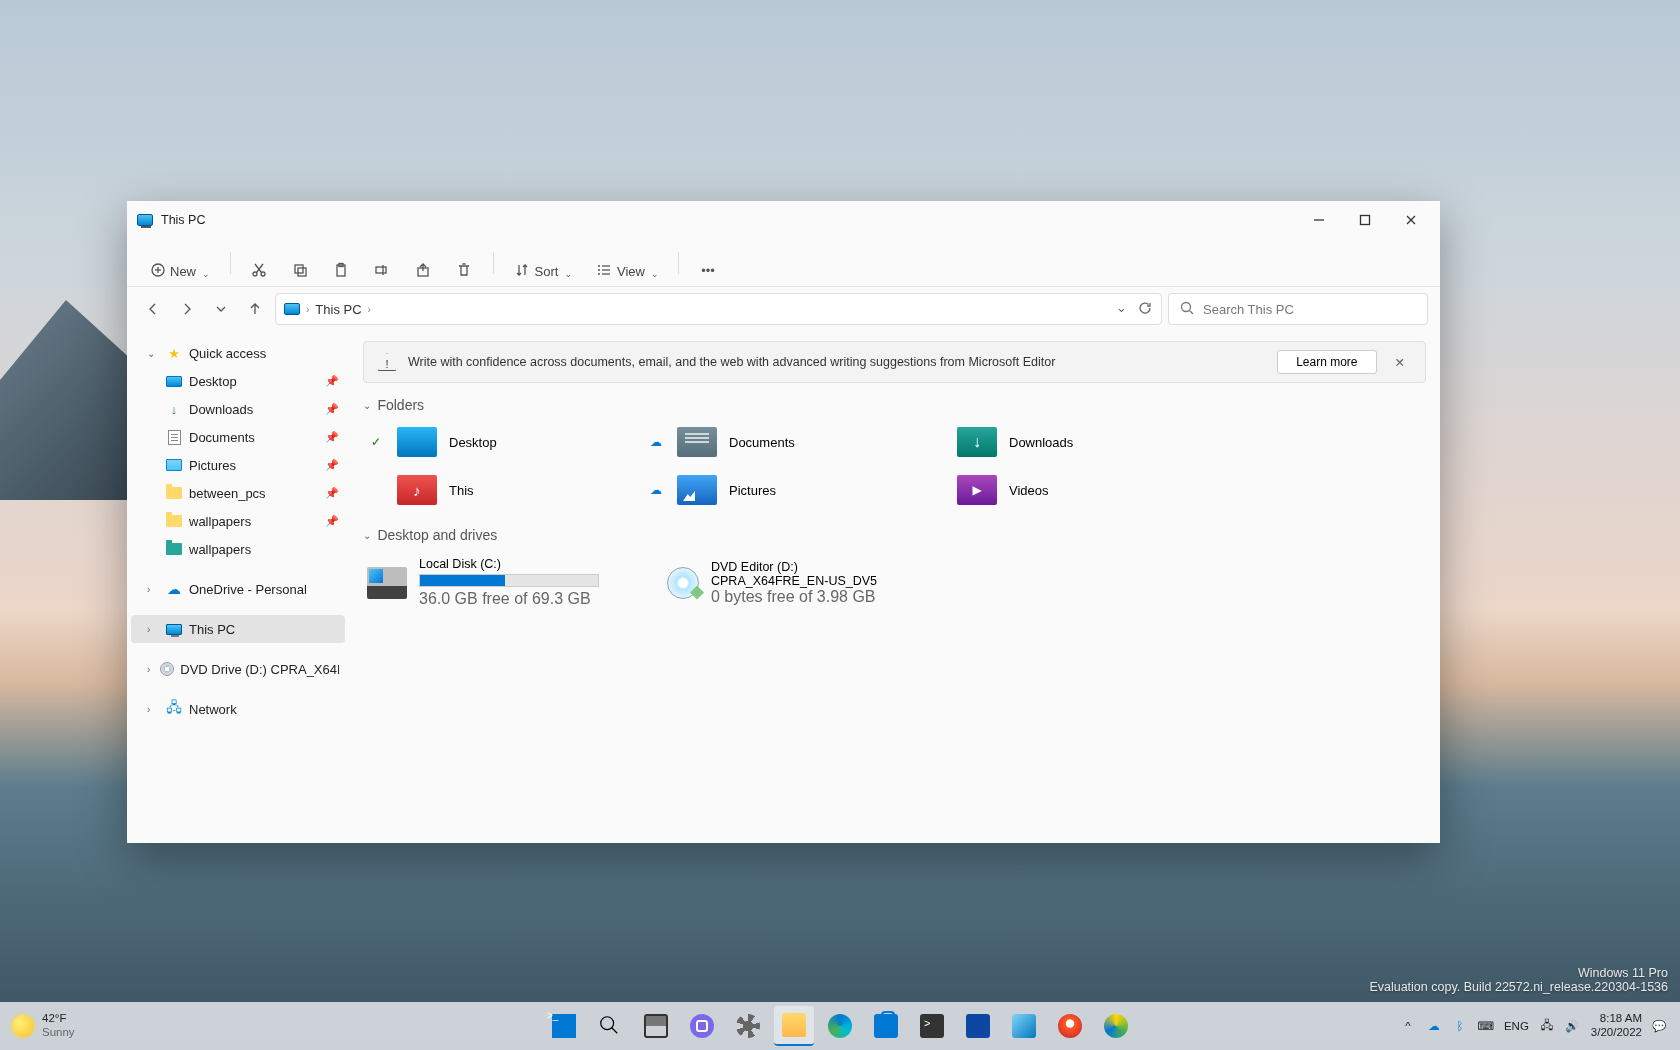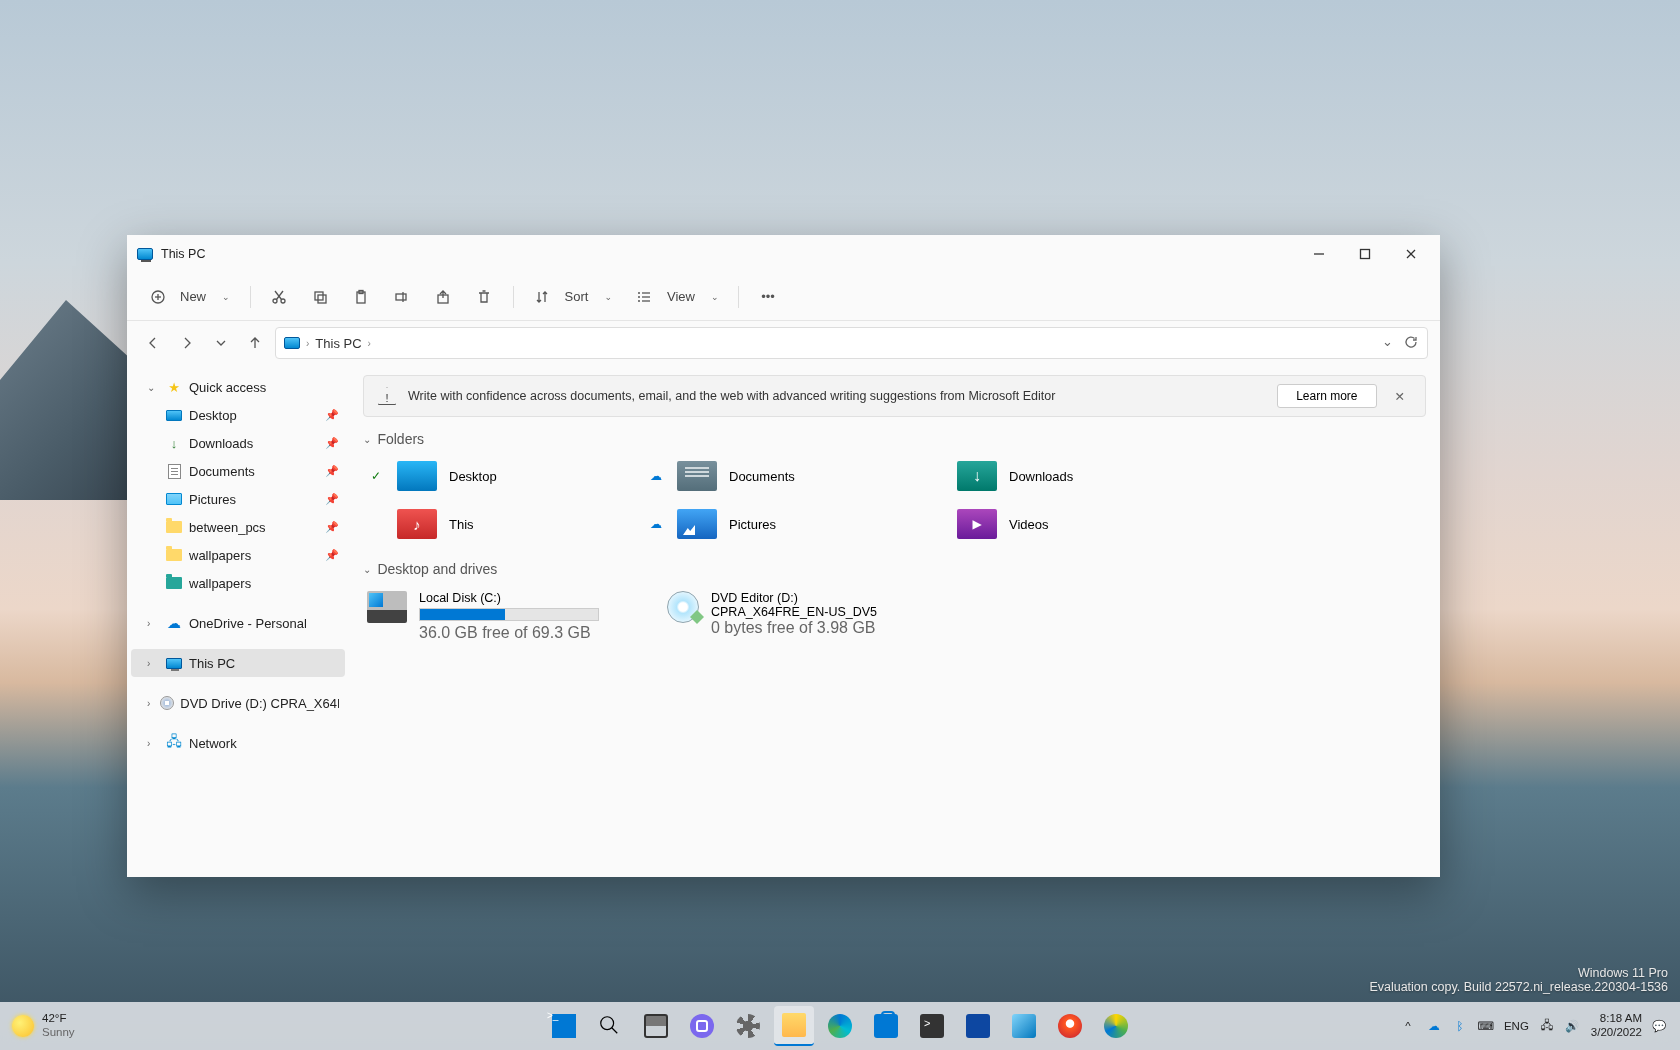--- a/index.html
+++ b/index.html
@@ -1,27 +1,27 @@
 <!DOCTYPE html>
 <html><head>
 <meta charset="utf-8">
 <style>
 * { margin: 0; padding: 0; box-sizing: border-box; font-family: "Segoe UI", sans-serif; }
 body { width: 1680px; height: 1050px; overflow: hidden; position: relative; background: linear-gradient(to bottom, #c4d5e0 0%, #d8d6d8 35%, #e8d5cc 55%, #e6d0c4 70%, #506878 100%); }
 .desktop-bg { position: absolute; inset: 0; background: linear-gradient(180deg, #b8c9d6 0%, #cdd6dc 25%, #e1d5d0 45%, #ecd7c9 58%, #d8b99f 65%, #5c7c8c 75%, #3a505e 100%); }
 .desktop-bg::before { content:""; position:absolute; left:0; top:300px; width:220px; height:200px; background:linear-gradient(135deg,#6b7d8a 0%,#4a5c68 50%,#2e3a44 100%); clip-path:polygon(0 40%,30% 0,60% 30%,80% 10%,100% 50%,100% 100%,0 100%); }
-.window { position: absolute; left: 127px; top: 201px; width: 1313px; height: 642px; background: #fafafa; border-radius: 0; box-shadow: 0 15px 45px rgba(0,0,0,.35); display: flex; flex-direction: column; margin-top: 34px; }
+.window { position: absolute; left: 127px; top: 201px; width: 1313px; height: 642px; background: #fafafa; border-radius: 0; box-shadow: 0 15px 45px rgba(0,0,0,.35); display: flex; flex-direction: column; }
 .titlebar { height: 38px; display: flex; align-items: center; padding: 0 6px 0 10px; }
 .titlebar .icon-pc { width: 16px; height: 12px; background: linear-gradient(#4fc3f7,#0288d1); border: 1px solid #01579b; border-radius: 2px; position: relative; margin-right: 8px; }
 .titlebar .icon-pc::after { content:""; position:absolute; bottom:-3px; left:3px; width:10px; height:2px; background:#555; }
 .titlebar .title { font-size: 12.5px; color: #222; }
 .win-controls { margin-left: auto; display: flex; }
 .win-btn { width: 46px; height: 38px; display: flex; align-items: center; justify-content: center; font-size: 11px; color: #333; }
 .toolbar { height: 48px; display: flex; align-items: center; padding: 0 12px; border-bottom: 1px solid #e5e5e5; gap: 4px; }
-.tb-btn { height: 32px; padding: 0 10px; display: flex; align-items: center; gap: 14px; border-radius: 4px; font-size: 13px; color: #444; }
+.tb-btn { height: 32px; padding: 0 10px; display: flex; align-items: flex-end; gap: 4px; border-radius: 4px; font-size: 13px; color: #444; }
 .tb-icon { width: 17px; height: 17px; display: flex; align-items: center; justify-content: center; color: #555; }
 .tb-sep { width: 1px; height: 22px; background: #ddd; margin: 0 6px; }
 .chev { font-size: 9px; color: #666; margin-left: 2px; }
 .navbar { height: 44px; display: flex; align-items: center; padding: 0 12px; gap: 6px; }
 .nav-btn { width: 28px; height: 28px; display: flex; align-items: center; justify-content: center; border-radius: 4px; color: #555; }
 .address { flex: 1; height: 32px; border: 1px solid #ddd; border-radius: 4px; display: flex; align-items: center; padding: 0 8px; background: #fff; gap: 6px; font-size: 13px; color: #333; }
 .address .icon-pc { width: 16px; height: 12px; background: linear-gradient(#4fc3f7,#0288d1); border: 1px solid #01579b; border-radius: 2px; }
 .address .crumb-sep { color: #888; font-size: 10px; }
 .address .end { margin-left: auto; display: flex; gap: 10px; color: #666; }
 .search { width: 260px; height: 32px; border: 1px solid #ddd; border-radius: 4px; display: flex; align-items: center; padding: 0 10px; background: #fff; gap: 8px; font-size: 13px; color: #777; }
@@ -63,21 +63,21 @@
 .ficon.docs { background: linear-gradient(#78909c,#546e7a); }
 .ficon.docs::after { content:""; position:absolute; top:6px; left:8px; right:8px; height:2px; background:#cfd8dc; box-shadow:0 4px #cfd8dc,0 8px #cfd8dc; }
 .ficon.down { background: linear-gradient(#26a69a,#00796b); }
 .ficon.down::after { content:"↓"; position:absolute; inset:0; display:flex; align-items:center; justify-content:center; color:#fff; font-size:16px; font-weight:bold; }
 .ficon.music { background: linear-gradient(#ef5350,#c62828); }
 .ficon.music::after { content:"♪"; position:absolute; inset:0; display:flex; align-items:center; justify-content:center; color:#fff; font-size:15px; }
 .ficon.pics { background: linear-gradient(#42a5f5,#1565c0); }
 .ficon.pics::after { content:""; position:absolute; bottom:4px; left:6px; width:12px; height:10px; background:#fff; clip-path:polygon(0 100%,40% 30%,60% 60%,100% 0,100% 100%); }
 .ficon.vids { background: linear-gradient(#ab47bc,#6a1b9a); }
 .ficon.vids::after { content:"▶"; position:absolute; inset:0; display:flex; align-items:center; justify-content:center; color:#fff; font-size:12px; }
-.drive { width: 280px; display: flex; gap: 12px; padding: 4px; }
+.drive { width: 280px; display: flex; gap: 12px; padding: 4px; align-items: center; }
 .drive .dicon { width: 40px; height: 32px; }
 .dicon.disk { background: linear-gradient(#bdbdbd 60%,#424242 60%); border-radius: 2px; position: relative; }
 .dicon.disk::before { content:""; position:absolute; top:2px; left:2px; width:14px; height:14px; background:linear-gradient(135deg,#4fc3f7,#0078d4); }
 .dicon.dvd { background: radial-gradient(circle,#fff 20%,#b3e5fc 30%,#e1f5fe 70%); border-radius: 50%; width: 32px; height: 32px; border: 1px solid #90a4ae; position:relative; }
 .dicon.dvd::after { content:""; position:absolute; bottom:-2px; right:-6px; width:14px; height:14px; background:#81c784; clip-path:polygon(50% 0,100% 50%,50% 100%,0 50%); }
 .drive .dinfo { flex: 1; font-size: 12.5px; }
 .drive .bar { width: 180px; height: 13px; background: #e5e5e5; border: 1px solid #ccc; margin: 3px 0; position: relative; }
 .drive .bar .fill { height: 100%; background: #0078d4; }
 .drive .free { color: #666; font-size: 16px; }
 .statusbar { height: 26px; border-top: 1px solid #e5e5e5; display: flex; align-items: center; padding: 0 12px; font-size: 12px; color: #444; }
@@ -260,20 +260,27 @@
       <span class="crumb-sep">›</span>
       <span>This PC</span>
       <span class="crumb-sep">›</span>
       <div class="end">
         <span>⌄</span>
         <span><svg viewBox="0 0 16 16">
               <path d="M13 8a5 5 0 1 1-1.5-3.5M13 3v3h-3"></path>
             </svg></span>
       </div>
     </div>
+    <div class="search">
+      <span><svg viewBox="0 0 16 16">
+            <circle cx="7" cy="7" r="4.5"></circle>
+            <line x1="10.5" y1="10.5" x2="14" y2="14"></line>
+          </svg></span>
+      <span>Search This PC</span>
+    </div>
   </div>
 
   <div class="body">
     <div class="sidebar">
       <div class="side-item">
         <span class="exp">⌄</span>
         <span class="ico ico-star">★</span>
         <span>Quick access</span>
       </div>
       <div class="side-item sub">

